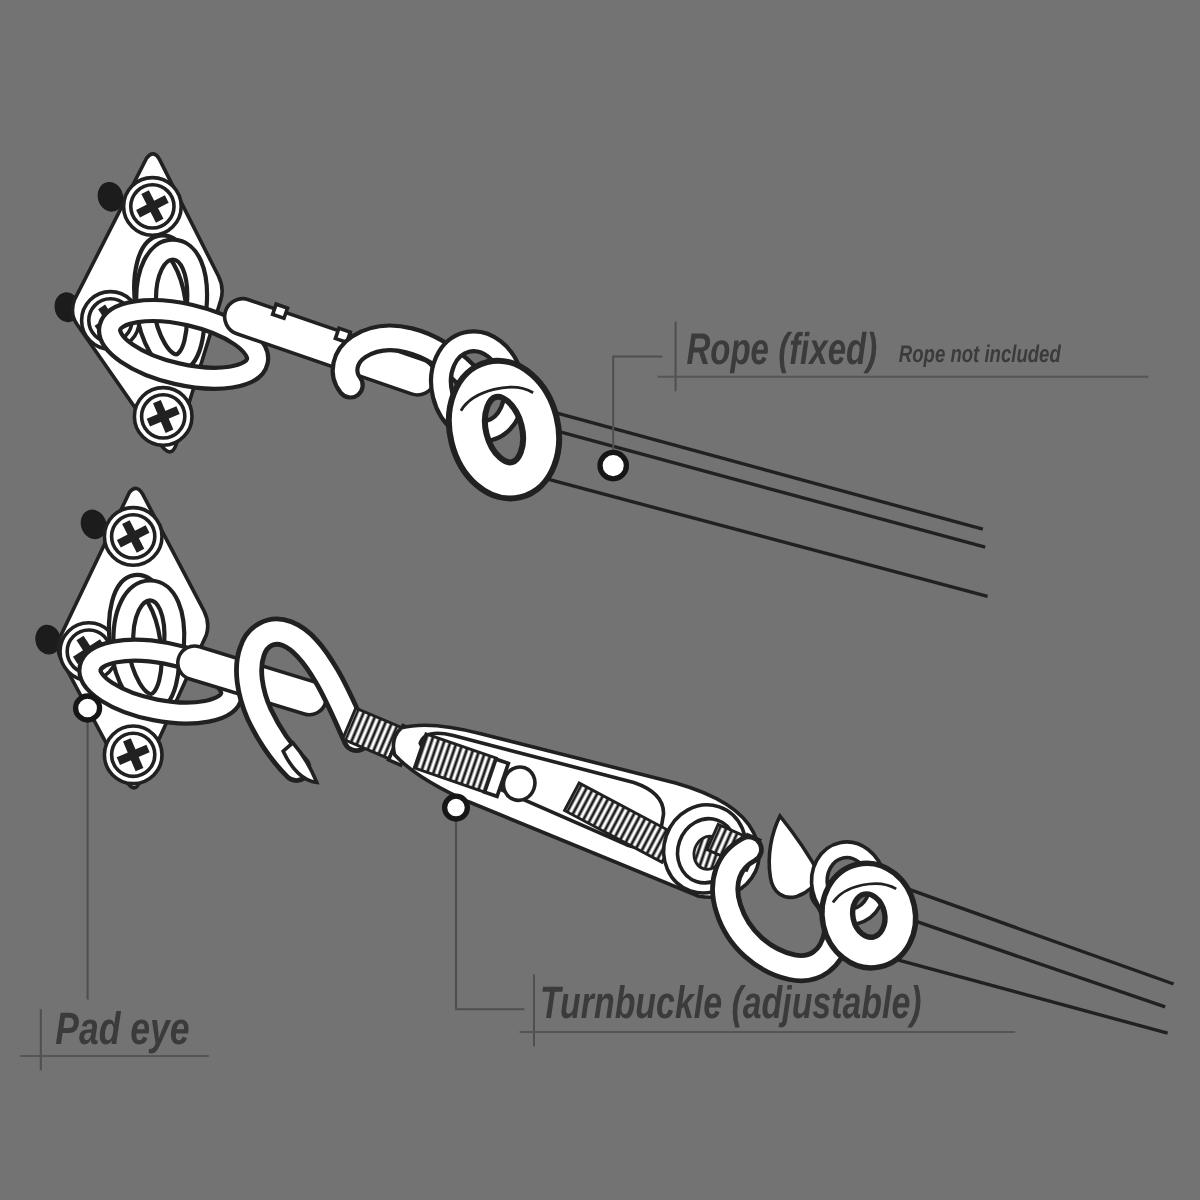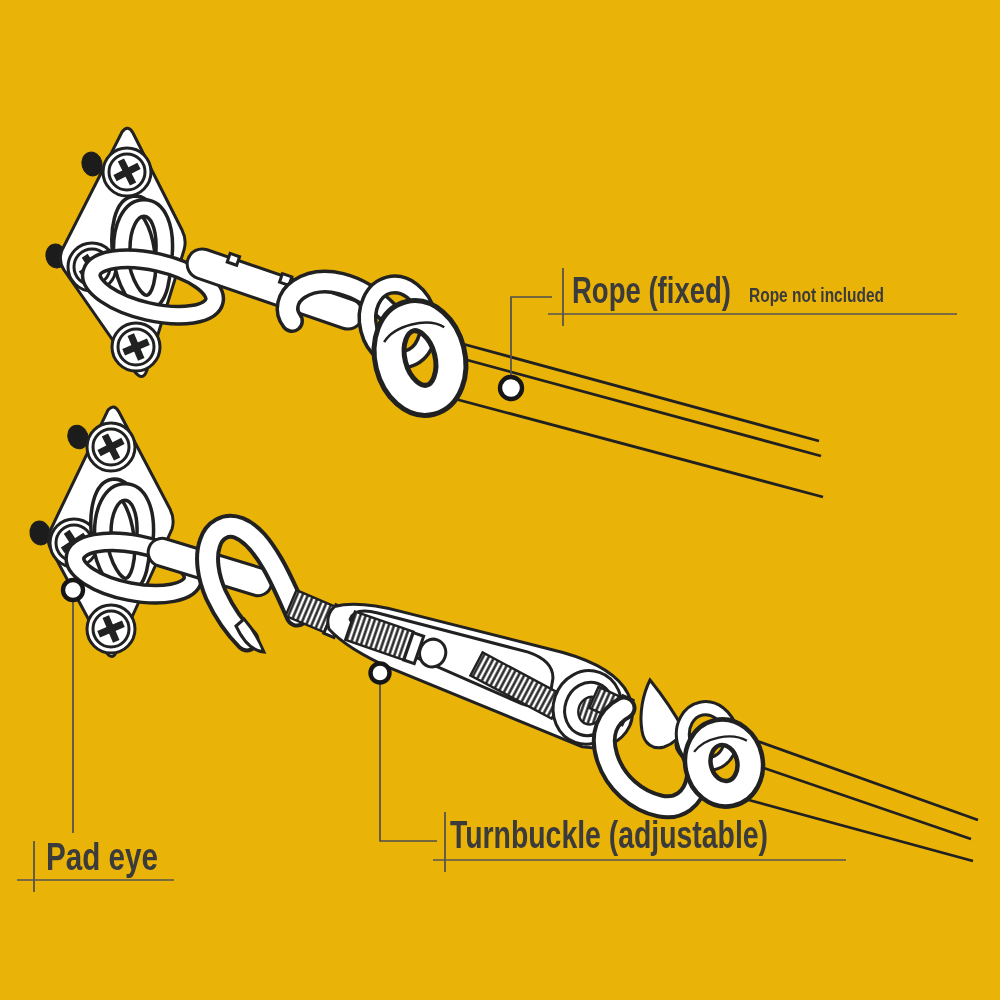--- a/index.html
+++ b/index.html
@@ -1,17 +1,17 @@
 <!DOCTYPE html>
 <html><head>
 <meta charset="utf-8">
 <style>
   html,body{margin:0;padding:0;background:#fff;}
-  #stage{position:relative;width:1000px;height:1000px;background:#eab308;overflow:hidden;
-         font-family:"Liberation Sans",sans-serif;}
+  #stage{position:relative;width:1000px;height:1000px;background:#737373;overflow:hidden;
+         font-family:"Liberation Sans",sans-serif;font-style:italic;}
   svg{display:block}
   .o  {fill:#fff;stroke:#212121;stroke-width:3;}
   .tb {fill:none;stroke:#212121;stroke-linecap:round;}
   .tw {fill:none;stroke:#ffffff;stroke-linecap:round;}
   .thin{stroke:#4f4f4f;stroke-width:1.7;fill:none;}
   .rule{stroke:#555555;stroke-width:1.7;fill:none;}
   .cm {fill:#fff;stroke:#161616;stroke-width:4.4;}
   .rope{stroke:#212121;stroke-width:2.8;fill:none;}
   .lbl{fill:#3b3b3b;font-weight:700;}
   .pin{fill:#1c1c1c;stroke:#1c1c1c;}

